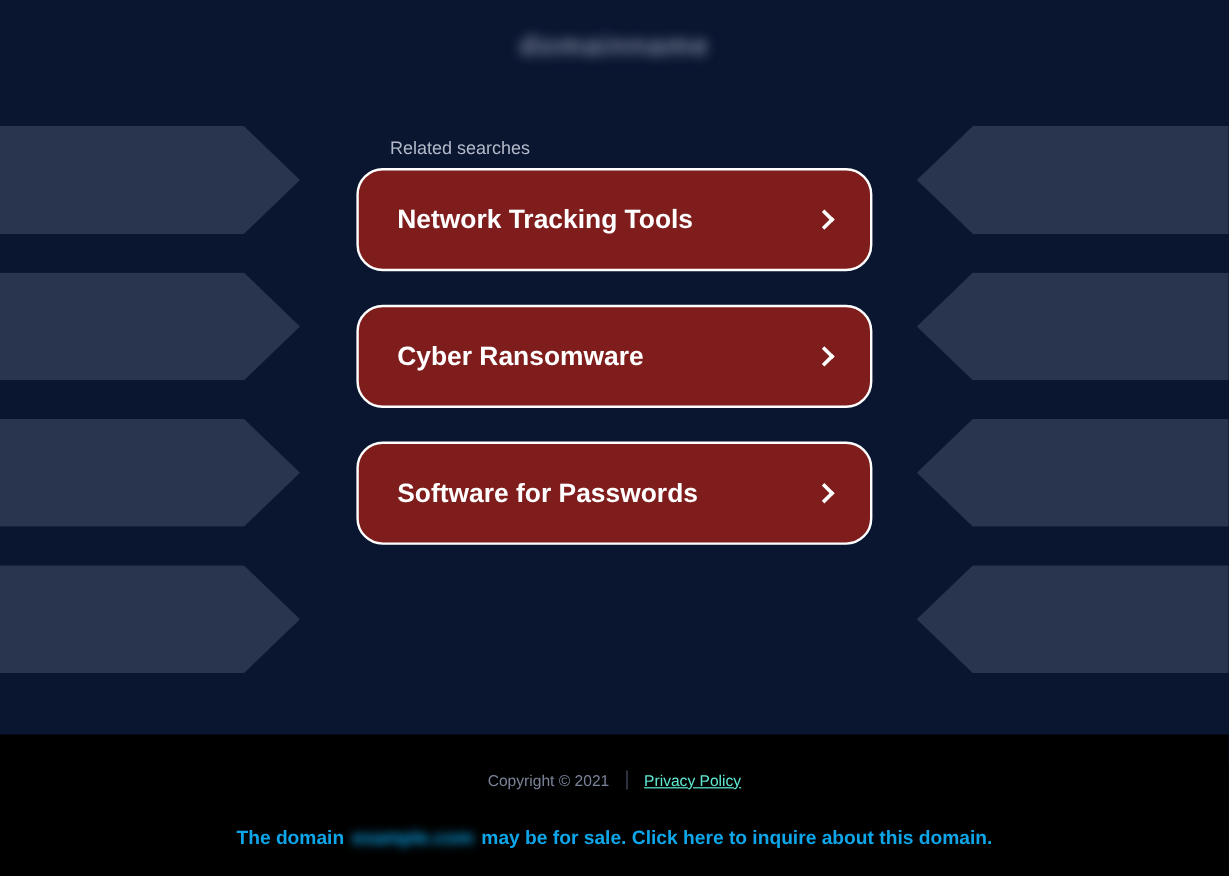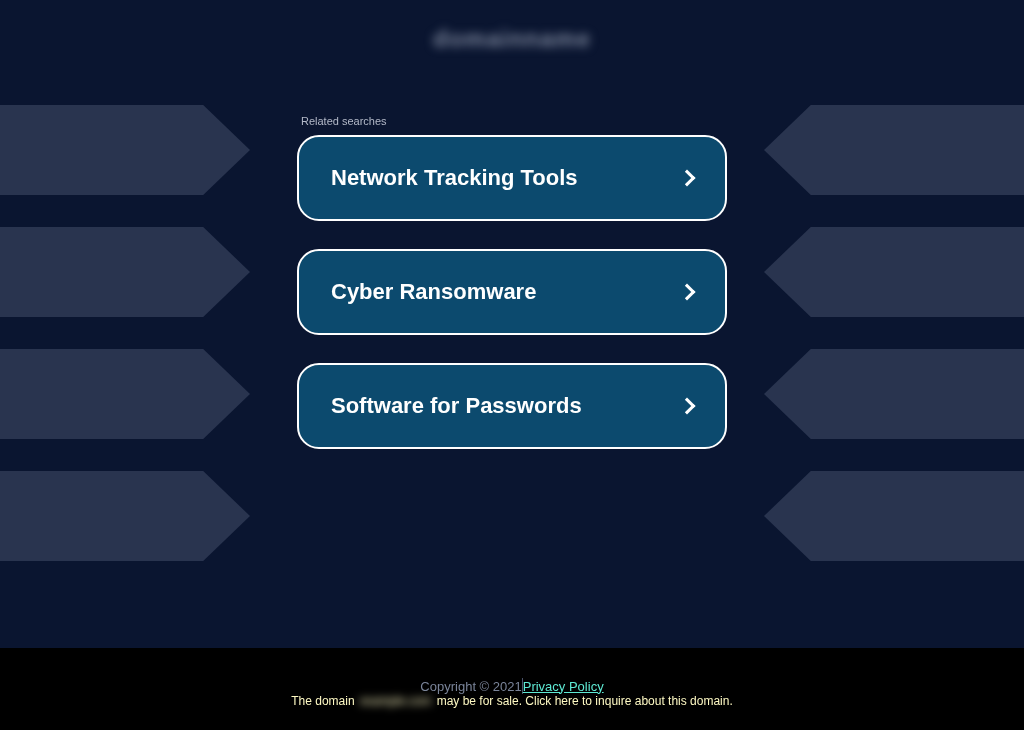--- a/index.html
+++ b/index.html
@@ -55,29 +55,30 @@
     }
     .content {
       position: relative;
       z-index: 1;
       width: 430px;
       margin: 0 auto;
       padding-top: 115px;
     }
     .related-label {
       color: #b3b9c8;
-      font-size: 11px;
+      font-size: 15px;
       margin-bottom: 8px;
       padding-left: 4px;
+      margin-left: 24px;
     }
     .search-card {
       display: flex;
       align-items: center;
       justify-content: space-between;
-      background: #0c4a6e;
+      background: #7f1d1d;
       border: 2px solid #ffffff;
       border-radius: 22px;
       padding: 28px 32px;
       margin-bottom: 28px;
       cursor: pointer;
     }
     .search-card-text {
       color: #ffffff;
       font-size: 22px;
       font-weight: bold;
@@ -98,35 +99,38 @@
       padding: 30px 0 10px 0;
       text-align: center;
       z-index: 2;
     }
     .footer-top {
       color: #7a8499;
       font-size: 13px;
       display: flex;
       align-items: center;
       justify-content: center;
+      gap: 14px;
+      margin-bottom: 32px;
     }
     .footer-divider {
       width: 1px;
       height: 16px;
       background: #4a5268;
     }
     .footer-link {
       color: #5eead4;
       text-decoration: underline;
       cursor: pointer;
     }
     .footer-bottom {
-      color: #fef9c3;
-      font-size: 12px;
+      color: #0ea5e9;
+      font-size: 16px;
       padding-bottom: 12px;
+      font-weight: bold;
     }
     .blur-span {
       filter: blur(4px);
       display: inline-block;
       padding: 0 2px;
     }
   </style>
 </head>
 <body>
 

